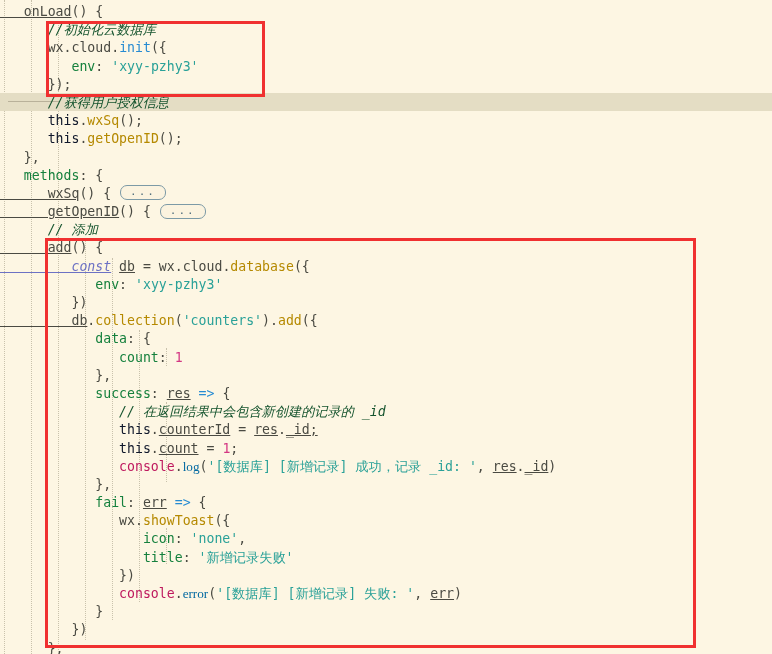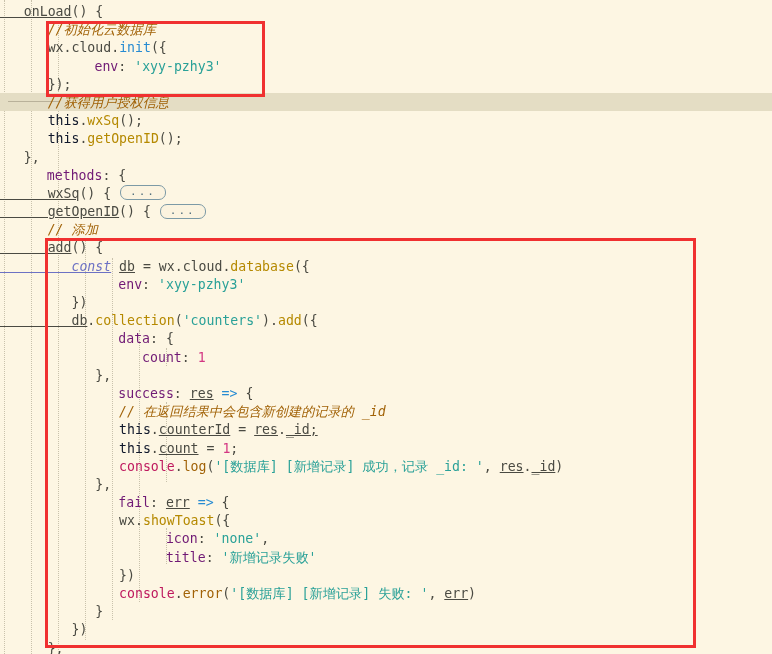--- a/index.html
+++ b/index.html
@@ -66,28 +66,28 @@
     color:#53707D;
     letter-spacing:2px;
     vertical-align:middle;
     position:relative;
     top:-1px;
   }
   
   .kw       {color:#6C71C4;font-style:italic;text-decoration:underline;}   
   .this     {color:#0f172a;}                     
   .ident    {color:#4A4A42;text-decoration:underline;}
-  .prop     {color:#701a75;margin-left:23px;}                     
+  .prop     {color:#15803d;}                     
   .str      {color:#2AA198;}                     
   .fn       {color:#B58900;}                     
   .obj      {color:#4A4A42;}
-  .console  {color:#a16207;}
+  .console  {color:#0369a1;font-family:Liberation Serif, serif;}
   .consoleobj{color:#be185d;}
   .num      {color:#D33682;}
-  .cmt      {color:#a16207;font-style:italic;text-align:center;}
+  .cmt      {color:#14532d;font-style:italic;text-align:center;}
   .punct    {color:#4A4A42;}
   .arrow    {color:#268BD2;}
   .blue     {color:#268BD2;margin-top:21px;}
 </style>
 </head>
 <body>
 
 <div id="editor">
 
   <div class="guides">

